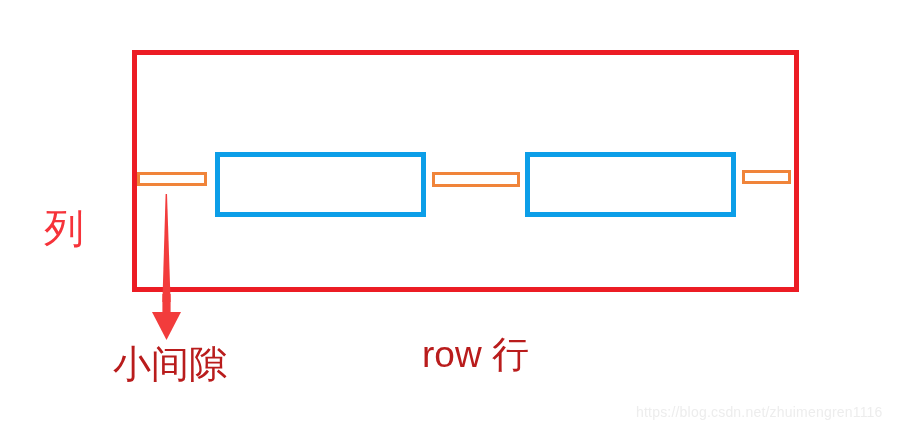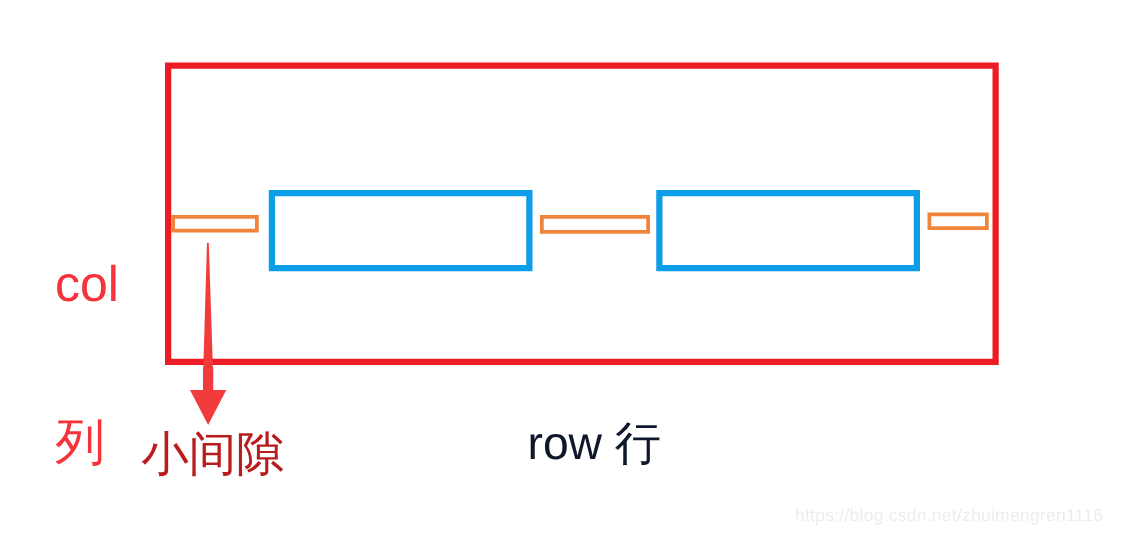--- a/index.html
+++ b/index.html
@@ -112,23 +112,22 @@
 
   <svg class="gap-arrow" viewBox="0 0 40 148">
 
     <polygon points="17.6,0 19.0,0 22.6,108 14.4,108" fill="#f23c3c"></polygon>
     <polygon points="14.4,100 22.6,100 22.6,122 14.4,122" fill="#f23c3c"></polygon>
 
     <polygon points="4.0,118 33.0,118 18.5,146" fill="#f23c3c"></polygon>
   </svg>
 
   <div class="label label-col" style="color: rgb(246, 51, 58);">
-    <span>col</span>
     <span>列</span>
   </div>
 
   <div class="label label-gap" style="color: #b91c1c;">小间隙</div>
 
-  <div class="label label-row" style="color: #0f172a;">row 行</div>
+  <div class="label label-row" style="color: #b91c1c;">row 行</div>
 
   <div class="watermark" style="color: rgb(237, 237, 237);">https://blog.csdn.net/zhuimengren1116</div>
 
 </div>
 
 </body></html>

